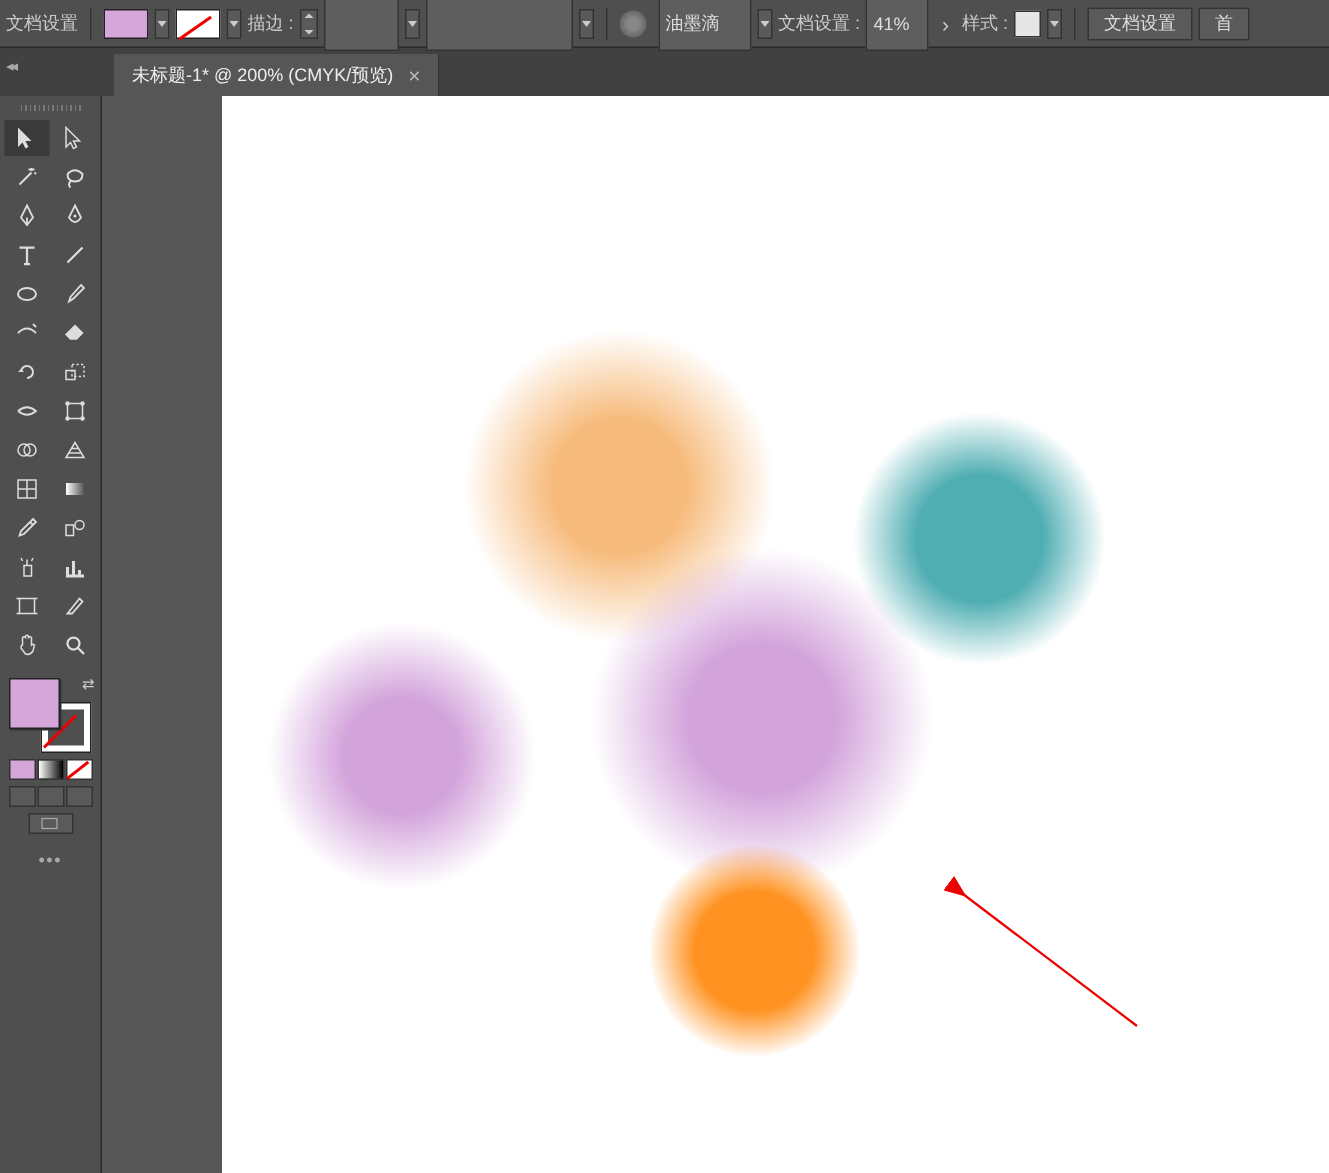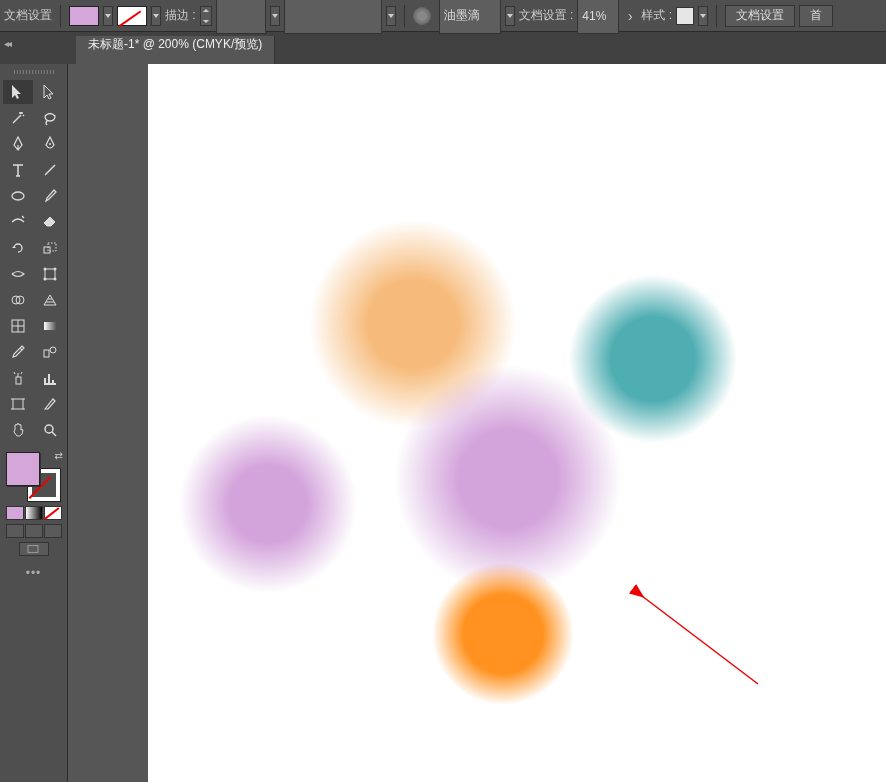--- a/index.html
+++ b/index.html
@@ -17,21 +17,21 @@
     .stepper::after { content: ''; margin: auto auto 2px; border-left: 3px solid transparent; border-right: 3px solid transparent; border-top: 3px solid #ccc; }
     .field { height: 36px; background: #5e5e5e; border: 1px solid #333; padding: 0 4px; display: flex; align-items: center; min-width: 50px; }
     .field-wide { min-width: 98px; }
     .sep { width: 1px; height: 22px; background: #333; margin: 0 4px; }
     .btn { height: 22px; padding: 0 10px; background: #5a5a5a; border: 1px solid #333; display: flex; align-items: center; white-space: nowrap; }
     .more { width: 14px; display: flex; align-items: center; justify-content: center; }
     .more::after { content: '›'; color: #ccc; font-size: 14px; }
     .brush-icon { width: 18px; height: 18px; border-radius: 50%; background: radial-gradient(circle, #888 30%, #555 90%); margin-right: 4px; }
     .style-sw { width: 18px; height: 18px; background: #e6e6e6; border: 1px solid #333; }
     .tabstrip { height: 32px; background: #414141; display: flex; align-items: flex-end; padding-left: 76px; }
-    .tab { height: 28px; padding: 0 12px; background: #565656; color: #eee; display: flex; align-items: center; gap: 10px; font-size: 12px; border-right: 1px solid #333; flex-direction: column; }
+    .tab { height: 28px; padding: 0 12px; background: #565656; color: #eee; display: flex; align-items: center; gap: 10px; font-size: 12px; border-right: 1px solid #333; }
     .tab-x { color: #bbb; font-size: 14px; cursor: pointer; }
     .collapse-arrows { position: absolute; left: 4px; top: 38px; color: #aaa; font-size: 10px; letter-spacing: -2px; }
     .main { display: flex; height: calc(100% - 64px); }
     .toolbox { width: 68px; background: #4f4f4f; border-right: 1px solid #2a2a2a; padding: 6px 2px; position: relative; }
     .drag-grip { width: 40px; height: 4px; background: repeating-linear-gradient(90deg, #777 0 1px, transparent 1px 3px); margin: 0 auto 6px; }
     .tool-grid { display: grid; grid-template-columns: 30px 30px; gap: 2px; justify-content: center; }
     .tool { width: 30px; height: 24px; display: flex; align-items: center; justify-content: center; position: relative; }
     .tool svg { width: 18px; height: 18px; }
     .tool.sel { background: #3a3a3a; }
     .fillstroke { position: relative; width: 55px; height: 50px; margin: 10px auto 4px; }

